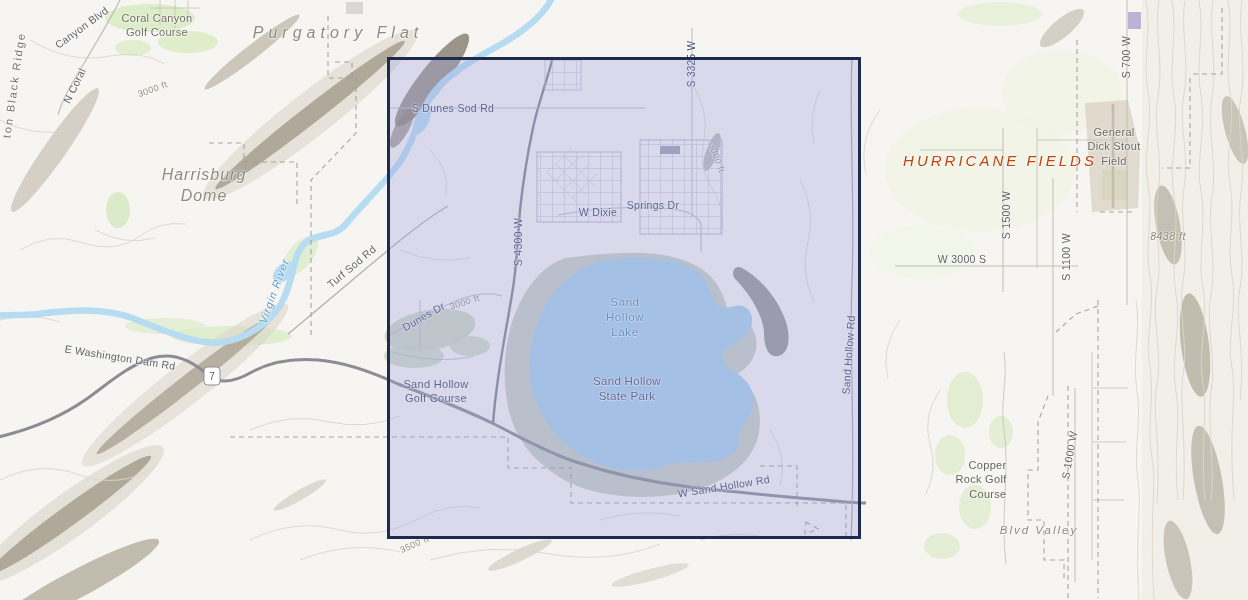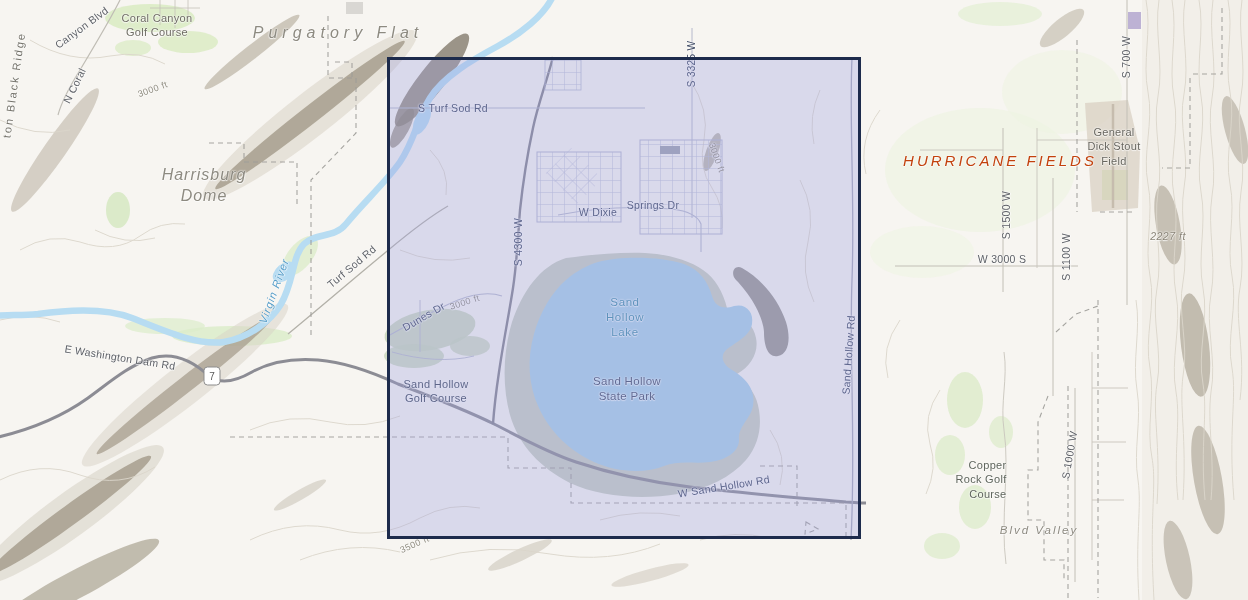--- a/index.html
+++ b/index.html
@@ -197,21 +197,21 @@
   <div class="lbl" style="left:157px;top:25px;">Coral Canyon
 Golf Course</div>
   <div class="lbl feat sp" style="left:338px;top:33px;">Purgatory Flat</div>
   <div class="lbl feat" style="left:204px;top:170px;margin-top:16px;">Harrisburg
 Dome</div>
   <div class="lbl road" style="left:120px;top:358px;transform:translate(-50%,-50%) rotate(9deg);">E Washington Dam Rd</div>
   <div class="lbl road" style="left:352px;top:267px;transform:translate(-50%,-50%) rotate(-40deg);">Turf Sod Rd</div>
   <div class="lbl water" style="left:274px;top:291px;transform:translate(-50%,-50%) rotate(-70deg);">Virgin River</div>
   <div class="lbl elev" style="left:153px;top:90px;transform:translate(-50%,-50%) rotate(-20deg);">3000 ft</div>
 
-  <div class="lbl roadIn" style="left:453px;top:109px;">S Turf Sod Rd</div>
+  <div class="lbl roadIn" style="left:453px;top:109px;">S Dunes Sod Rd</div>
   <div class="lbl roadIn" style="left:519px;top:242px;transform:translate(-50%,-50%) rotate(-90deg);">S 4300 W</div>
   <div class="lbl roadIn" style="left:691px;top:64px;font-size:10px;transform:translate(-50%,-50%) rotate(-90deg);">S 3325 W</div>
   <div class="lbl roadIn" style="left:598px;top:213px;">W Dixie</div>
   <div class="lbl roadIn" style="left:653px;top:206px;">Springs Dr</div>
   <div class="lbl roadIn" style="left:424px;top:317px;transform:translate(-50%,-50%) rotate(-30deg);">Dunes Dr</div>
   <div class="lbl elev" style="left:465px;top:303px;transform:translate(-50%,-50%) rotate(-18deg);">3000 ft</div>
   <div class="lbl elev" style="left:716px;top:158px;transform:translate(-50%,-50%) rotate(70deg);">3000 ft</div>
   <div class="lbl placeIn" style="left:436px;top:391px;">Sand Hollow
 Golf Course</div>
   <div class="lbl lakeName" style="left:625px;top:317px;">Sand
@@ -220,22 +220,22 @@
   <div class="lbl park" style="left:627px;top:389px;">Sand Hollow
 State Park</div>
   <div class="lbl roadIn" style="left:724px;top:487px;transform:translate(-50%,-50%) rotate(-9deg);">W Sand Hollow Rd</div>
   <div class="lbl roadIn" style="left:849px;top:355px;transform:translate(-50%,-50%) rotate(-86deg);">Sand Hollow Rd</div>
   <div class="lbl elev" style="left:415px;top:545px;transform:translate(-50%,-50%) rotate(-24deg);">3500 ft</div>
 
   <div class="lbl caps" style="left:1000px;top:161px;">HURRICANE FIELDS</div>
   <div class="lbl" style="left:1098px;top:146px;color:#68665f;margin-left:16px;">General
 Dick Stout
 Field</div>
-  <div class="lbl elev" style="left:1168px;top:237px;font-size:10.5px;font-style:italic;color:#8a8477;">2227 ft</div>
-  <div class="lbl road" style="left:1002px;top:260px;text-align:center;">W 3000 S</div>
+  <div class="lbl elev" style="left:1168px;top:237px;font-size:10.5px;font-style:italic;color:#8a8477;">8438 ft</div>
+  <div class="lbl road" style="left:962px;top:260px;text-align:center;">W 3000 S</div>
   <div class="lbl road" style="left:1007px;top:215px;transform:translate(-50%,-50%) rotate(-90deg);">S 1500 W</div>
   <div class="lbl road" style="left:1067px;top:257px;transform:translate(-50%,-50%) rotate(-90deg);">S 1100 W</div>
   <div class="lbl road" style="left:1127px;top:57px;transform:translate(-50%,-50%) rotate(-90deg);">S 700 W</div>
   <div class="lbl road" style="left:1070px;top:455px;transform:translate(-50%,-50%) rotate(-80deg);">S 1000 W</div>
   <div class="lbl" style="left:981px;top:479px;color:#5f655c;text-align:right;">Copper
 Rock Golf
 Course</div>
   <div class="lbl feat" style="left:1039px;top:530px;font-size:11.5px;letter-spacing:2px;">Blvd Valley</div>
 </div>
 

